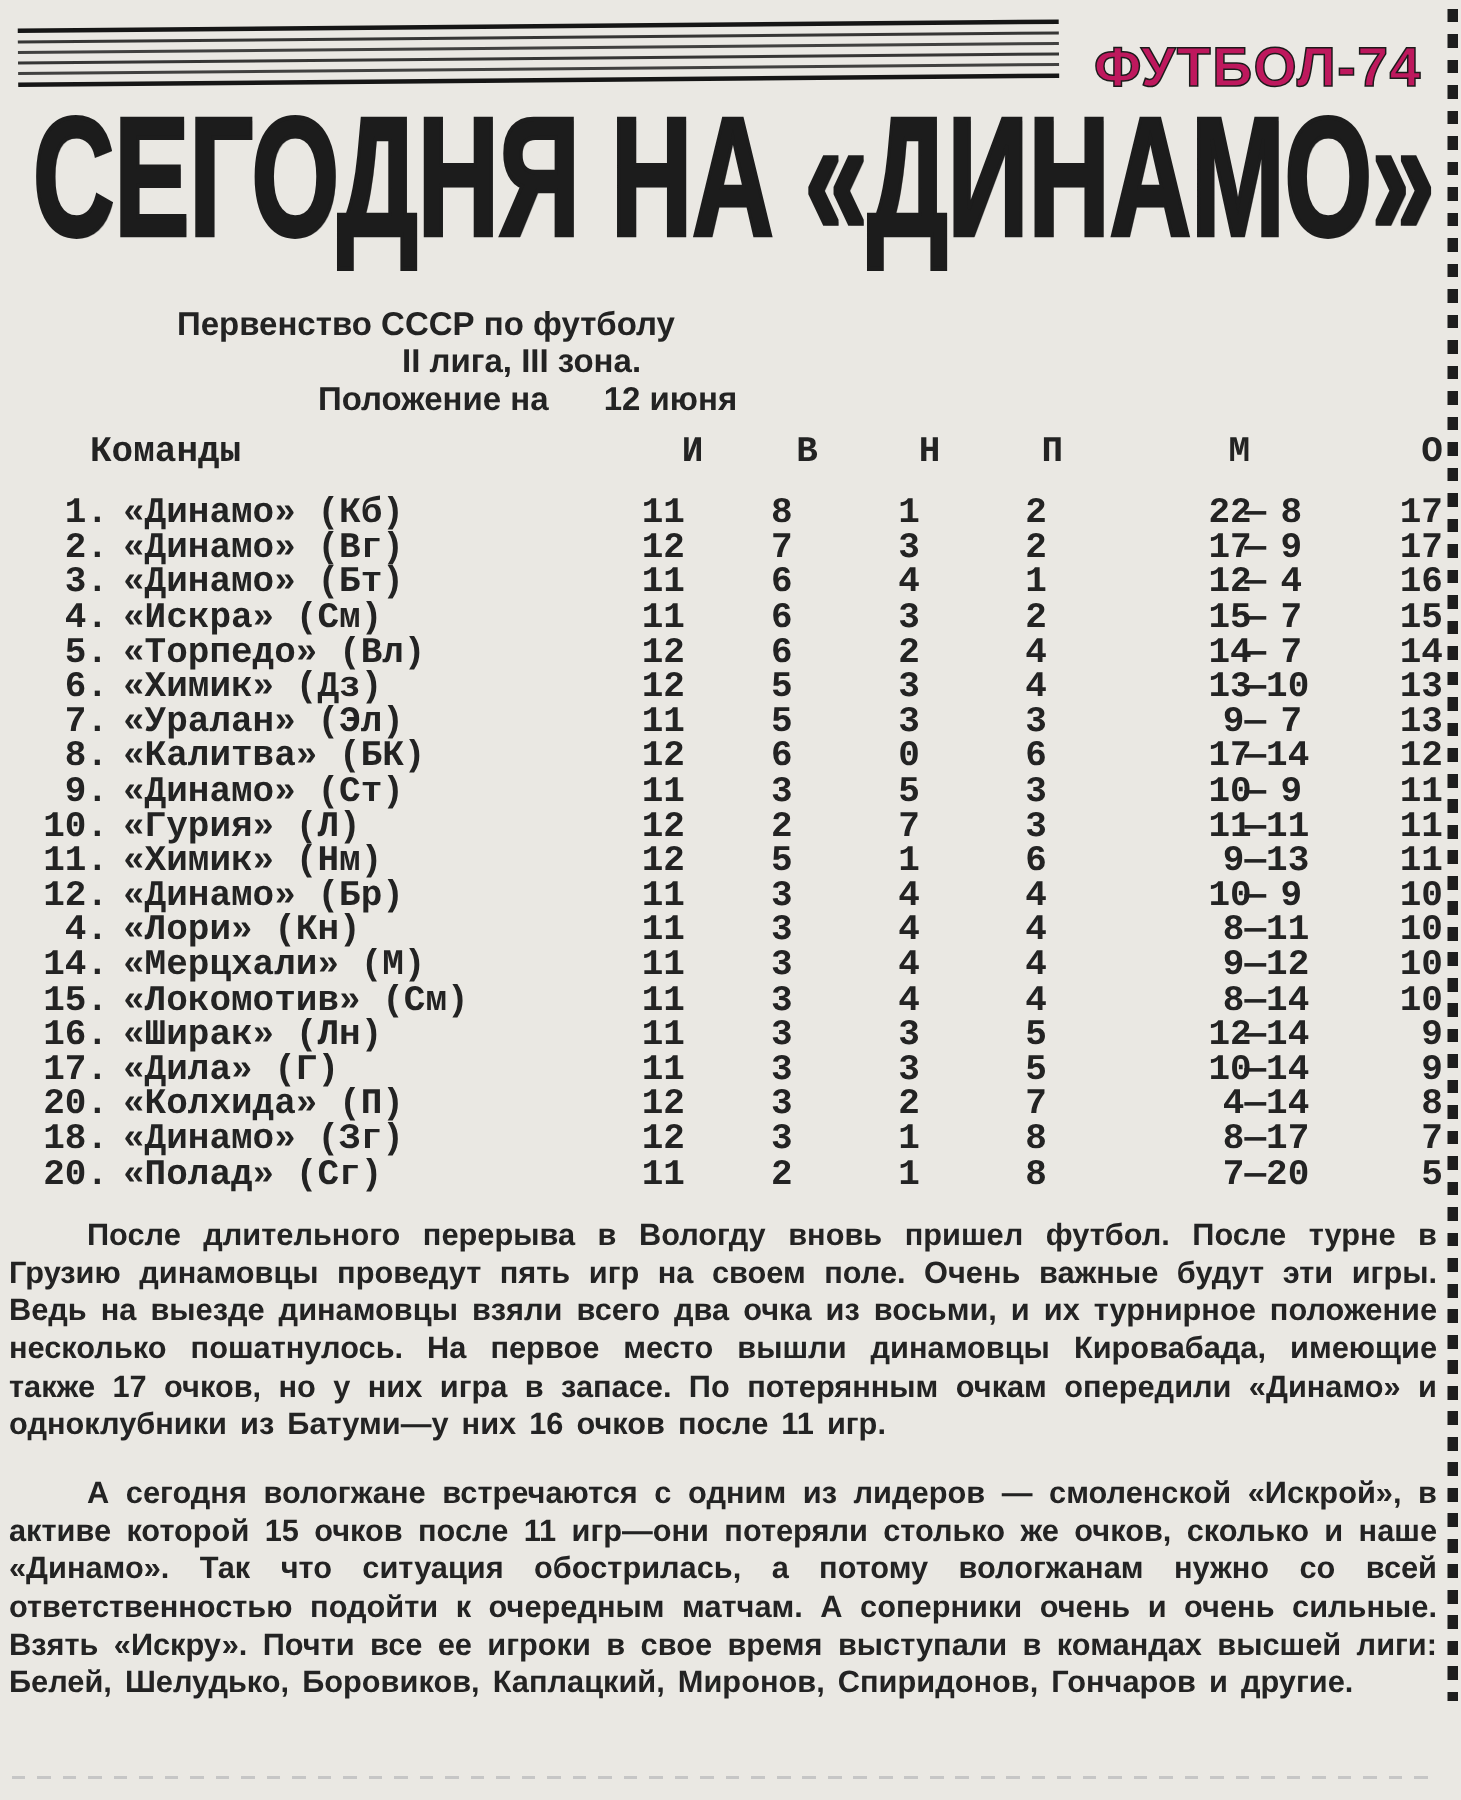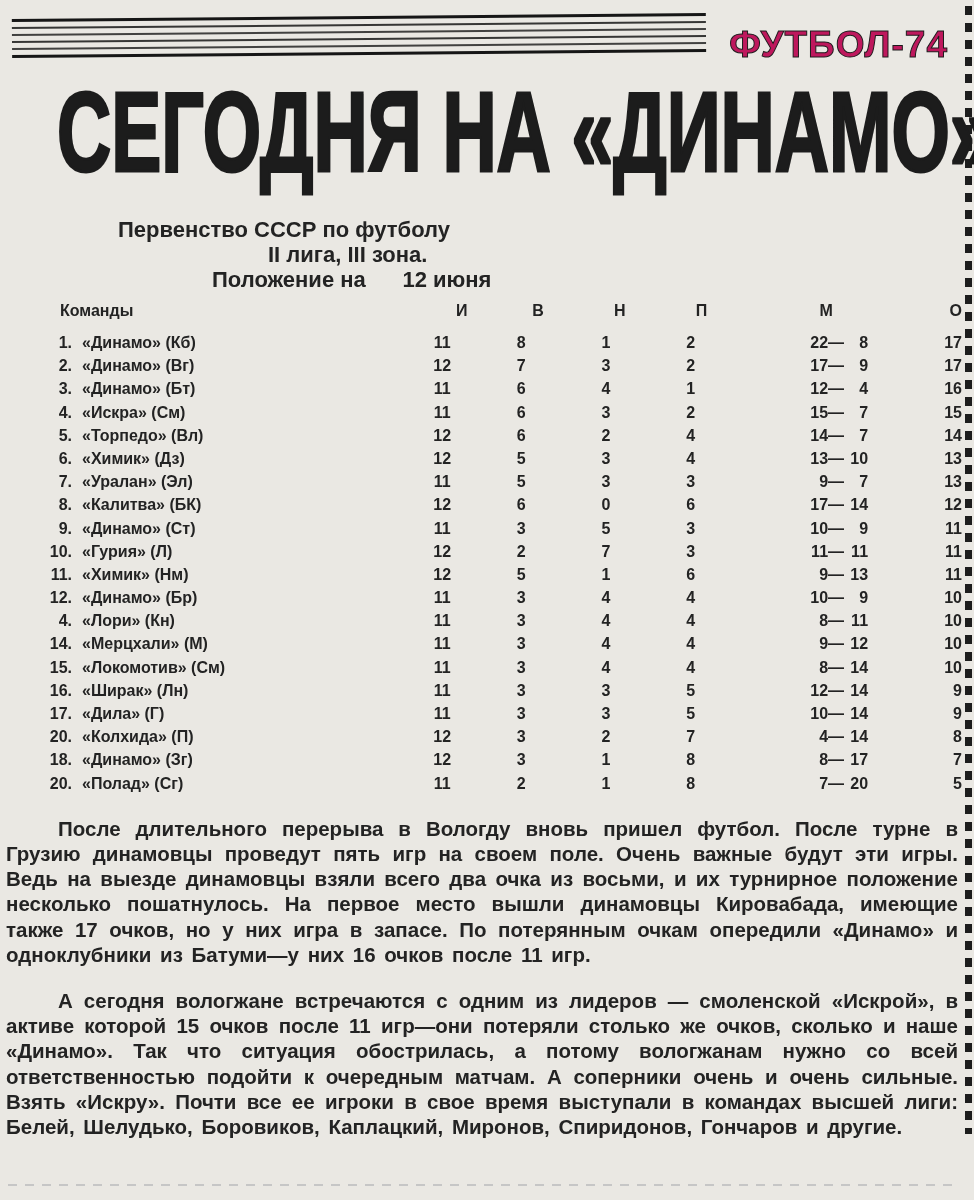--- a/index.html
+++ b/index.html
@@ -25,36 +25,36 @@
   .rule-stack .rule:nth-child(4){height:2px;opacity:.85;}
   .rule-stack .rule:nth-child(5){height:2px;opacity:.8;}
   .rule-stack .rule:nth-child(6){height:3px;}
   .masthead-title{
     position:absolute;right:26px;top:24px;
     font-size:37px;font-weight:900;letter-spacing:1px;
     -webkit-text-stroke:1px #1b1b1b;color:#be185d;
     white-space:nowrap;
   }
   
-  .headline-wrap{height:136px;margin-top:14px;padding-left:35px;}
+  .headline-wrap{height:136px;}
   .headline{
     font-size:75px;font-weight:900;white-space:nowrap;
     color:#1c1c1c;-webkit-text-stroke:2px #1c1c1c;
     transform:scale(1.0,1.5);transform-origin:0 0;
     margin-left:22px;letter-spacing:0px;line-height:1;
     text-shadow:1px 1px 0 rgba(40,40,40,.35);
   }
   
   .subheader{font-weight:700;font-size:22px;line-height:24px;margin-top:6px;}
   .subheader div{white-space:pre;}
   .sub-line1{margin-left:118px;}
   .sub-line2{margin-left:268px;margin-top:1px;}
   .sub-line3{margin-left:212px;margin-top:1px;}
   
-  .standings{margin:10px 12px 0 26px;font-weight:700;font-size:16px;}
+  .standings{margin:10px 12px 0 26px;font-weight:700;font-size:24px;font-family:Liberation Mono, monospace;}
   .thead,.trow{display:flex;align-items:baseline;}
   .thead{margin-bottom:14px;}
   .c-teams{width:394px;}
   .th-teams{margin-left:34px;}
   .c-rank{display:inline-block;width:46px;text-align:right;}
   .c-name{margin-left:10px;}
   .c-num{width:76px;text-align:center;}
   .c-v,.c-n,.c-p{width:88px;text-align:center;}
   .c-m{width:140px;text-align:right;padding-right:40px;box-sizing:content-box;}
   .c-m i,.c-m b{font-style:normal;font-weight:700;display:inline-block;}

